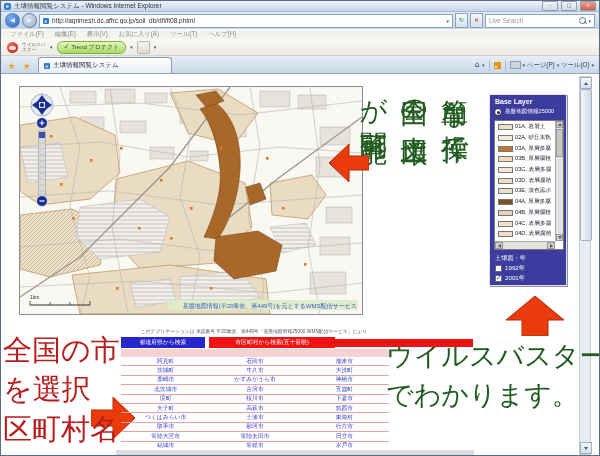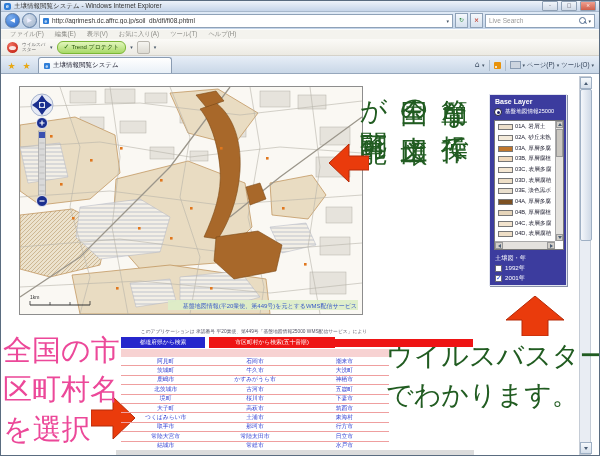--- a/index.html
+++ b/index.html
@@ -115,21 +115,21 @@
   .lg-year-row{position:absolute;left:5px;display:flex;align-items:center;gap:3px;}
   .chk{width:7px;height:7px;background:#fff;border:1px solid #667;position:relative;flex:0 0 auto;box-sizing:border-box;}
   .chk.checked::after{content:"✓";position:absolute;left:0px;top:-2px;font-size:7px;color:#2b51d8;
                       font-family:"DejaVu Sans",sans-serif;}
   .chk-label{font-size:6.2px;color:#fff;}
 
   
   .vtext{left:352px;top:77px;height:260px;writing-mode:vertical-rl;text-orientation:mixed;
          font-size:27px;line-height:1.5;letter-spacing:2px;color:#215c21;font-weight:500;}
   .vtext span{display:block;}
-  .bl-text{left:2px;top:330px;font-size:29px;line-height:1.36;color:#ec4899;font-weight:500;white-space:nowrap;}
+  .bl-text{left:2px;top:330px;font-size:29px;line-height:1.36;color:#b91c1c;font-weight:500;white-space:nowrap;}
   .br-text{left:385px;top:336px;font-size:27px;line-height:1.44;color:#215c21;font-weight:500;white-space:nowrap;}
   .arrow{pointer-events:none;}
 
   
   .tbl-notice{left:118px;top:327px;width:270px;font-size:4.8px;color:#556;white-space:nowrap;overflow:hidden;text-align:center;}
   .tbl-redbar{left:210px;top:338px;width:262px;height:8px;background:#ee1414;}
   .tab-pref{left:120px;top:336px;width:84px;height:11px;background:#2626cc;color:#fff;font-size:5.8px;
             display:flex;align-items:center;justify-content:center;white-space:nowrap;}
   .tab-city{left:208px;top:336px;width:126px;height:11px;background:#ee1414;color:#fff;font-size:5.8px;
             display:flex;align-items:center;justify-content:center;white-space:nowrap;}
@@ -434,22 +434,22 @@
         <span class="tri-up"></span>
       </span>
     <span class="vs-thumb"></span>
     <span class="vs-btn" style="bottom:0">
         <span class="tri-down"></span>
       </span>
   </div>
 
   <div class="abs bl-text">
     <div>全国の市</div>
+    <div>を選択</div>
     <div>区町村名</div>
-    <div>を選択</div>
   </div>
 
   <div class="abs br-text">
     <div>ウイルスバスター</div>
     <div>でわかります。</div>
   </div>
 
   <div class="abs tbl-notice">このアプリケーションは 承認番号 平20業使、第449号「基盤地図情報25000 WMS配信サービス」により</div>
   <div class="abs tbl-redbar"></div>
   <div class="abs tab-pref">都道府県から検索</div>

